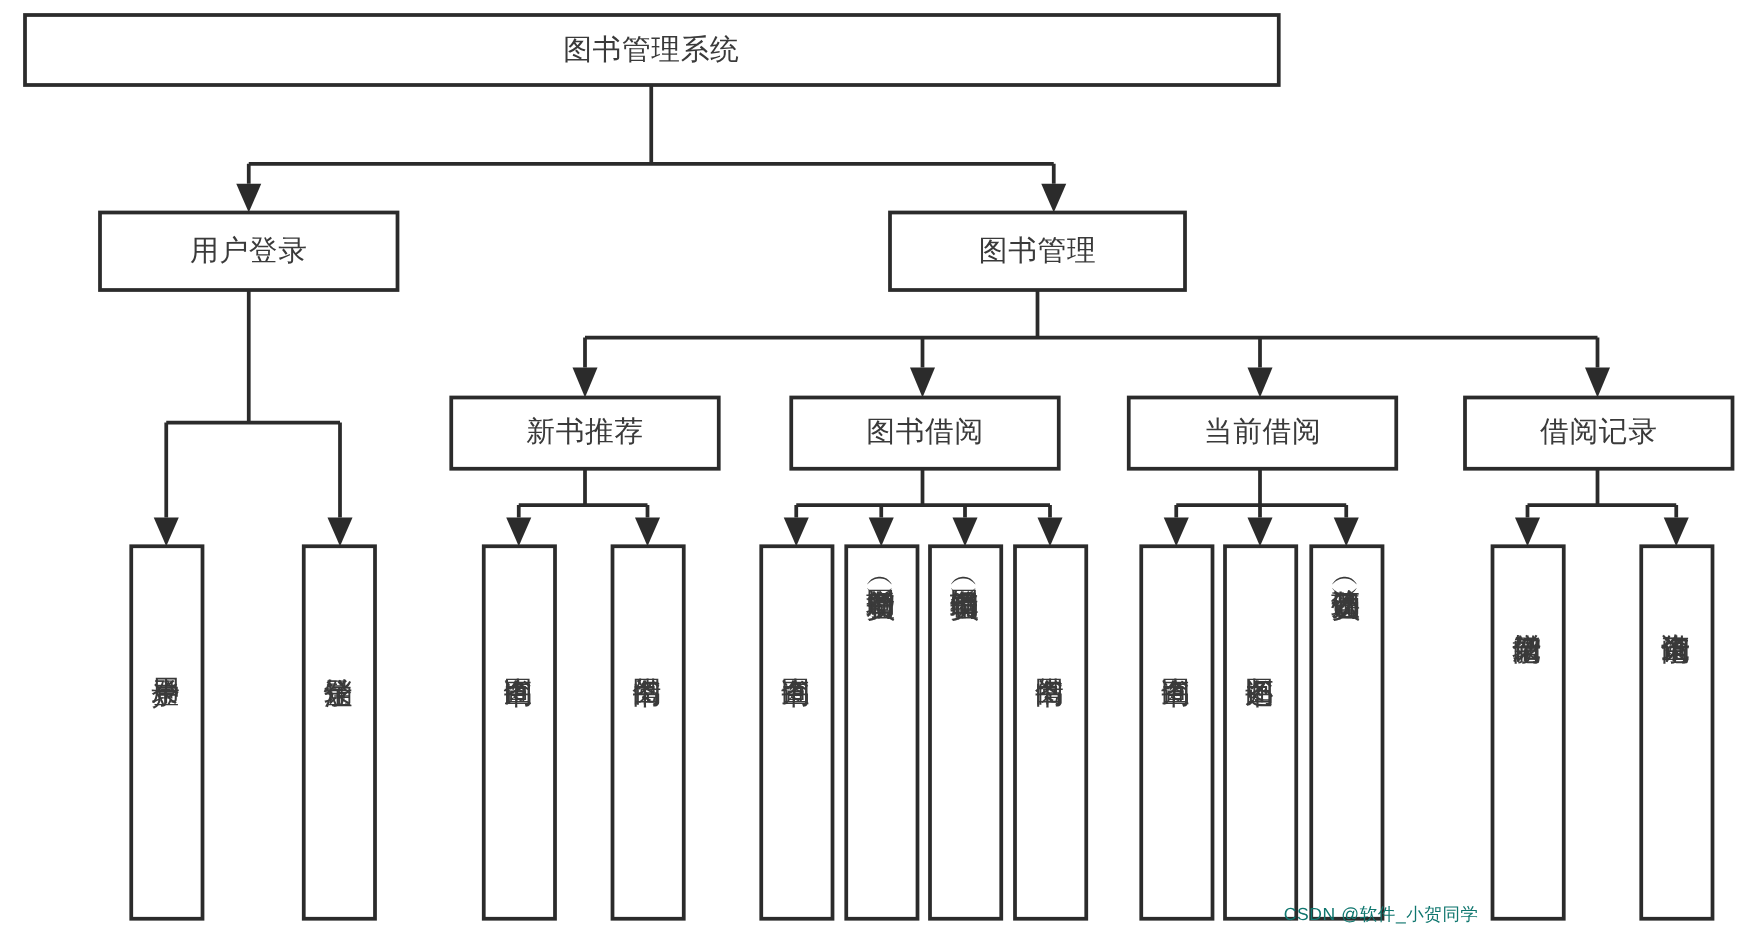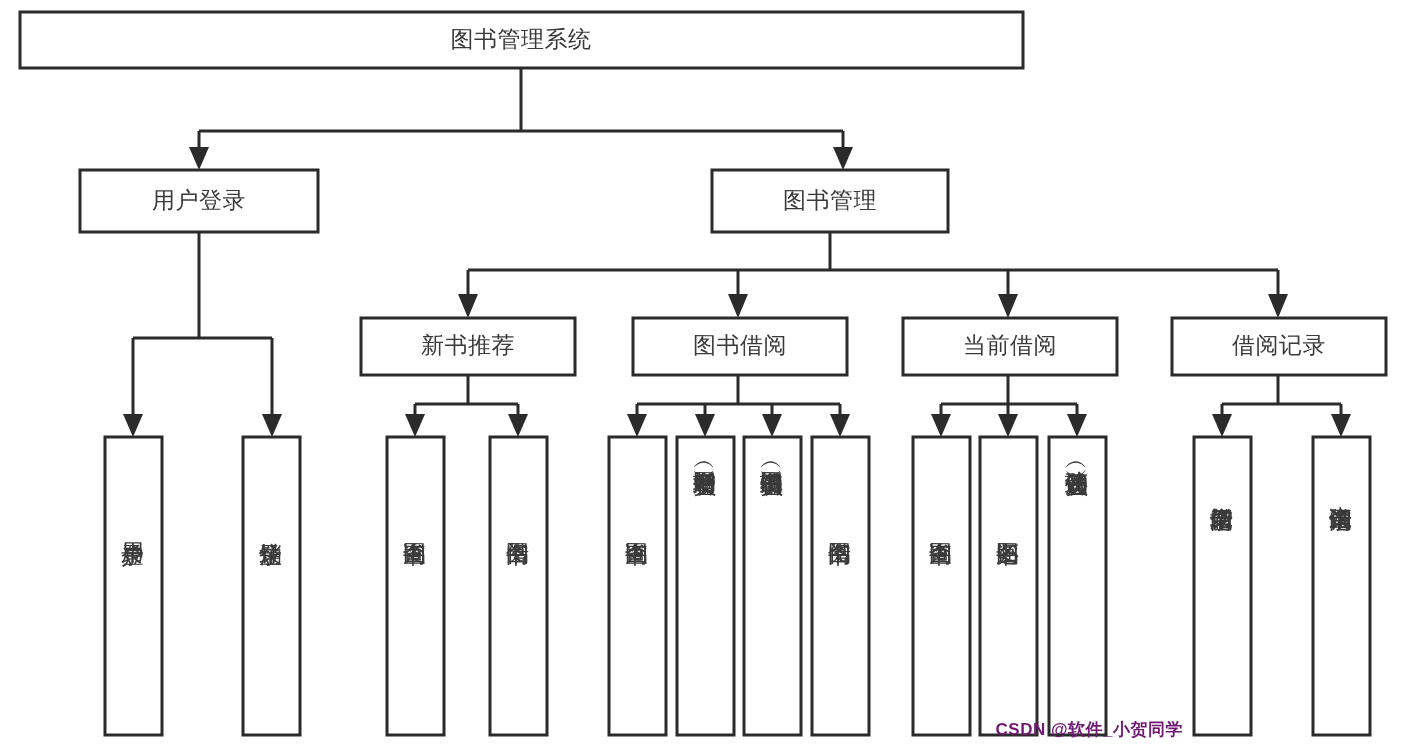--- a/index.html
+++ b/index.html
@@ -54,26 +54,25 @@
   }
   .arrow-head {
     fill: #2b2b2b;
     stroke: none;
   }
   .watermark {
     position: absolute;
     right: 8px;
     bottom: 6px;
     font-family: "Liberation Sans", "DejaVu Sans", sans-serif;
-    font-size: 17px;
-    color: #701a75;
+    font-size: 14px;
+    color: #0f766e;
     white-space: nowrap;
     user-select: none;
     letter-spacing: 0.5px;
-    font-weight: bold;
   }
 </style>
 </head>
 <body>
 
 <div id="diagram-root">
   <svg class="flow" viewBox="0 0 1405 747" xmlns="http://www.w3.org/2000/svg">
 
     <g>
       <path class="connector" d="M521,68 L521,131"></path>

